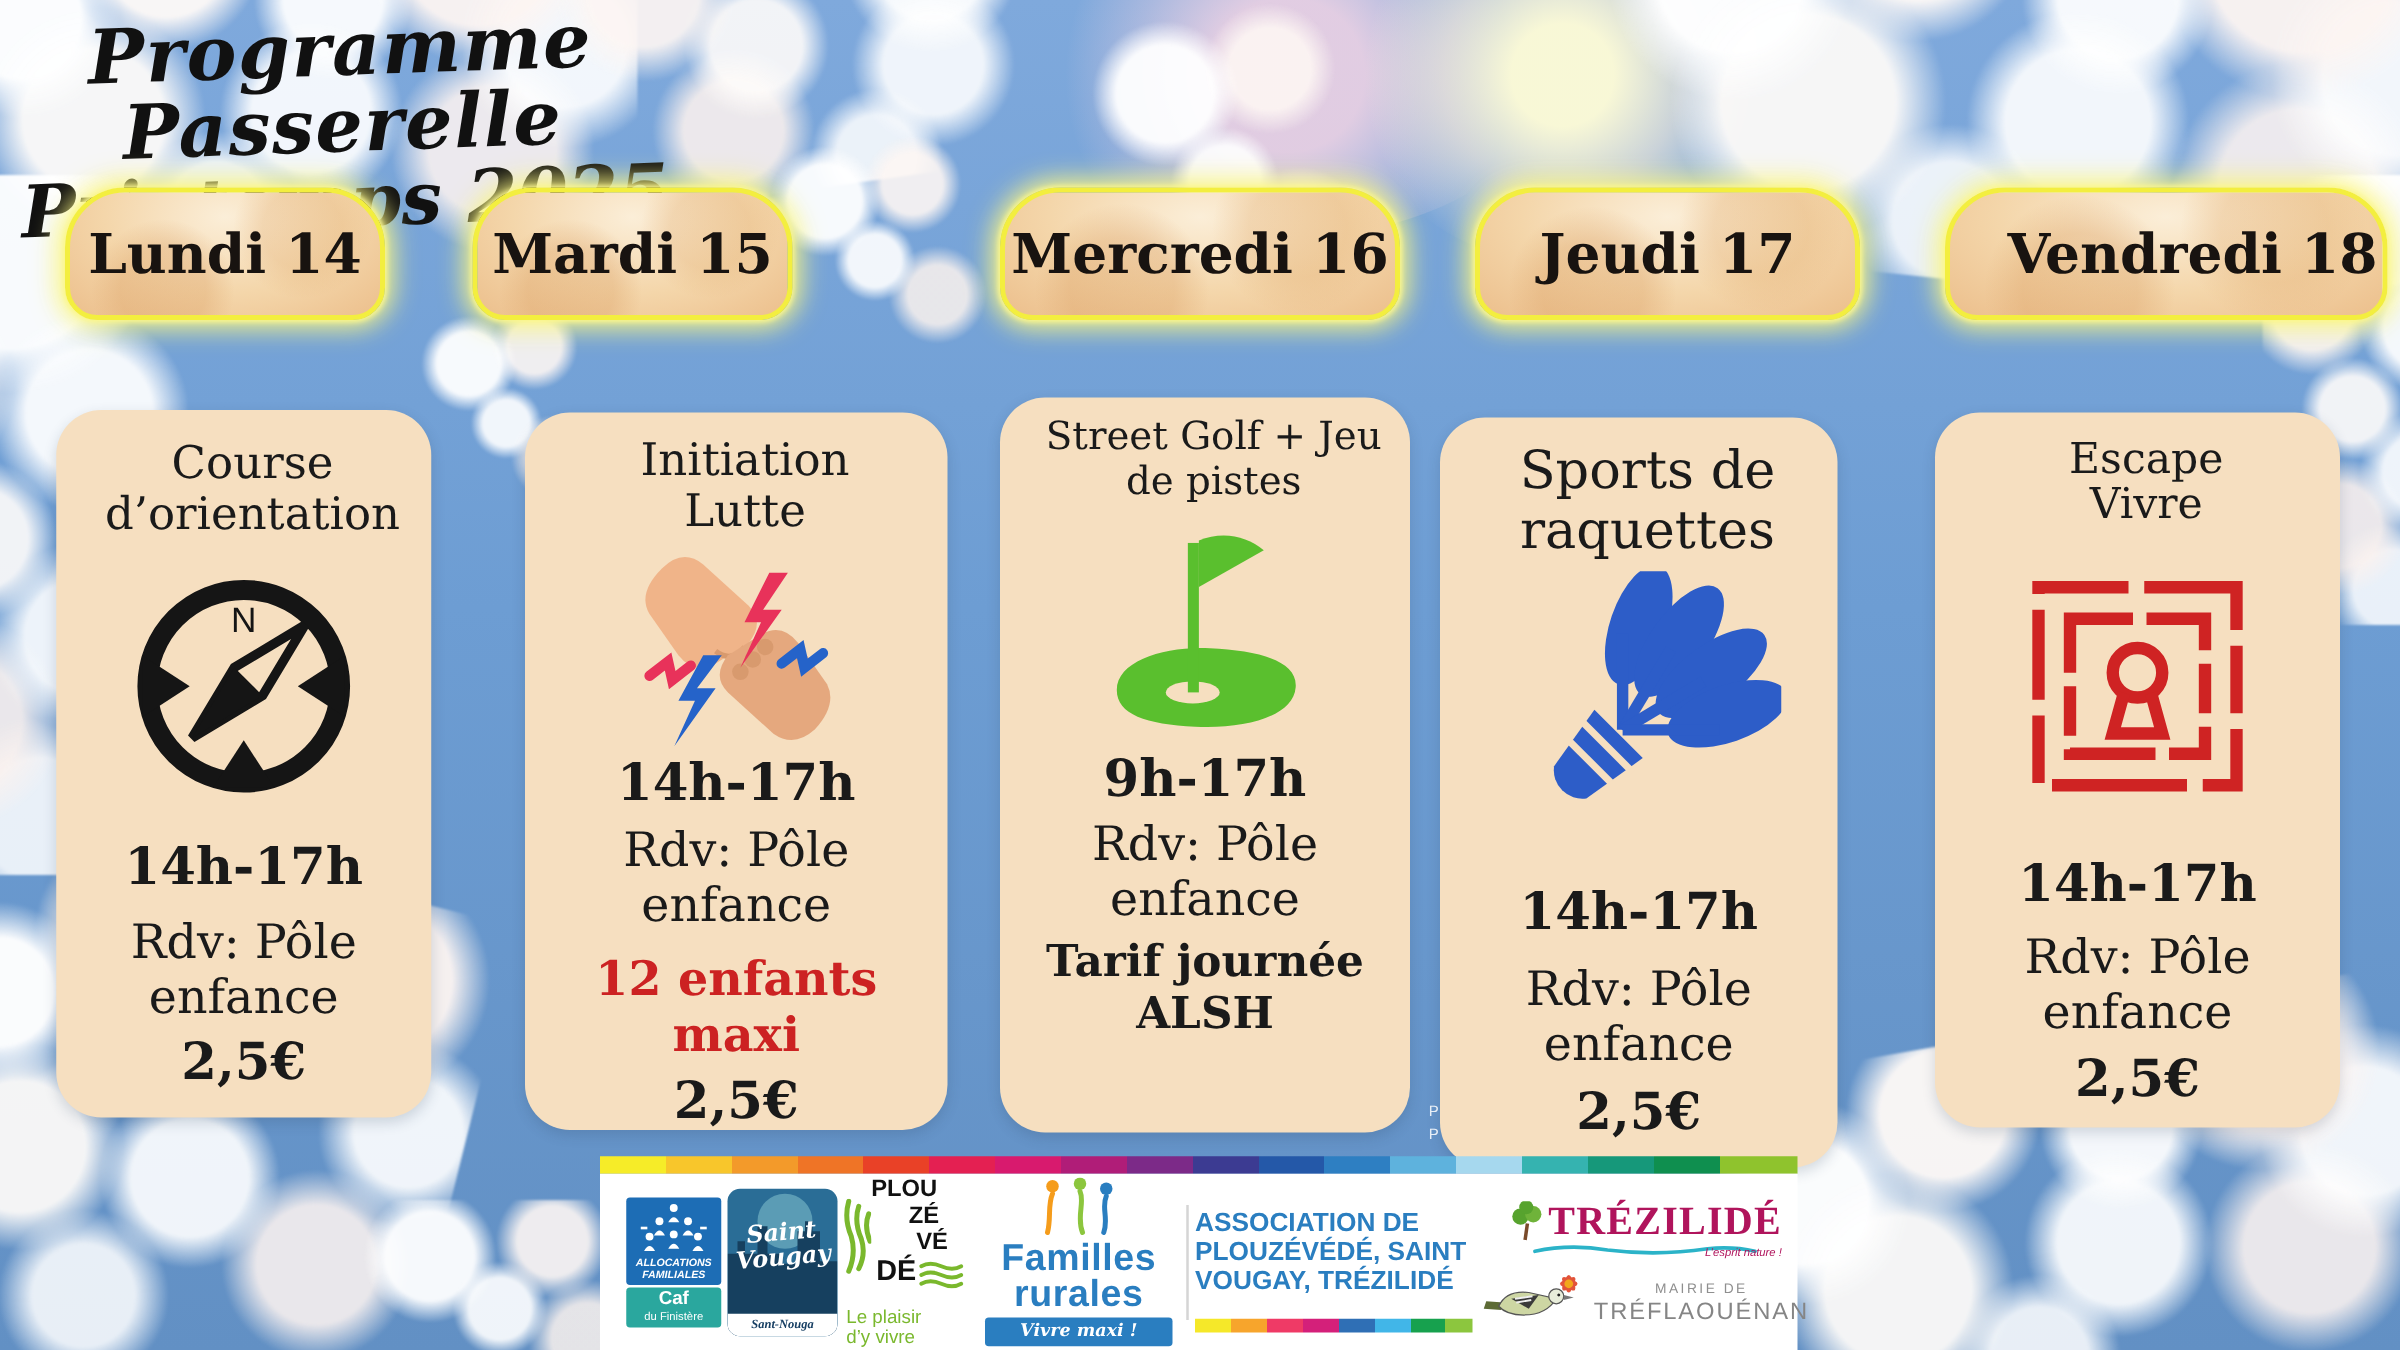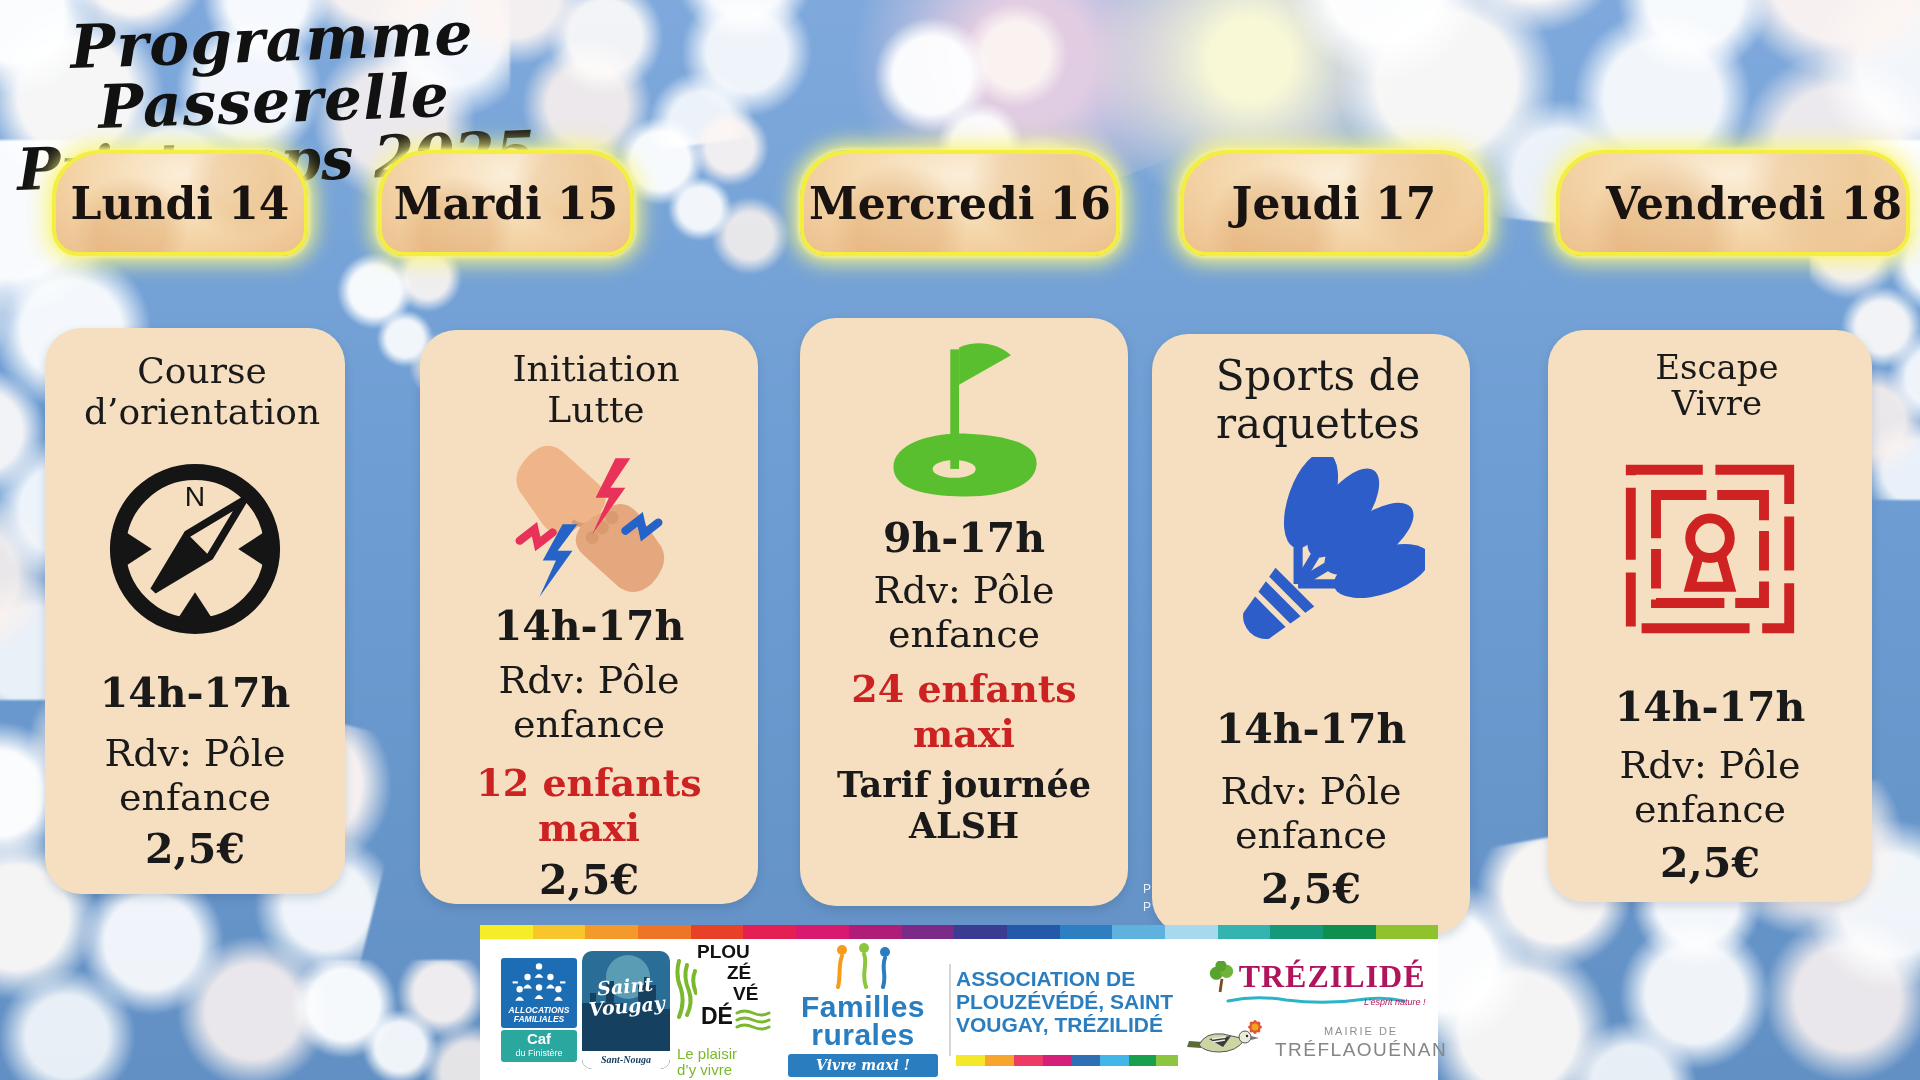--- a/index.html
+++ b/index.html
@@ -176,29 +176,29 @@
       <path d="M8,64 l9,-7 l2,9 l9,-7" fill="none" stroke="#e8325a" stroke-width="5" stroke-linecap="round"></path>
       <path d="M72,58 l9,-7 l2,9 l9,-7" fill="none" stroke="#2563c9" stroke-width="5" stroke-linecap="round"></path>
     </svg>
     <div class="time" style="margin-top:2px;">14h-17h</div>
     <div class="rdv" style="margin-top:8px;">Rdv: Pôle enfance</div>
     <div class="limit" style="margin-top:14px;">12 enfants maxi</div>
     <div class="price" style="margin-top:6px;">2,5€</div>
   </div>
 
   <div class="card" style="left:800px;top:318px;width:328px;height:588px;">
+    <div class="activity" style="width:300px;font-size:31px;margin-top:14px;">Street Golf + Jeu de pistes</div>
     <svg width="196" height="196" viewBox="0 0 100 100" style="margin-top:0px;">
       <path d="M14,76 C14,64 34,58 52,59 C72,60 88,64 87,75 C86,87 66,92 46,91 C26,90 14,86 14,76 Z" fill="#5abf2e"></path>
       <ellipse cx="45" cy="77" rx="11" ry="4.5" fill="#f6dfc0"></ellipse>
       <rect x="43" y="16" width="4.5" height="61" fill="#5abf2e"></rect>
       <path d="M47.5,15 C57,11 67,13 74,19 L47.5,34 Z" fill="#5abf2e"></path>
     </svg>
     <div class="time" style="margin-top:0px;">9h-17h</div>
     <div class="rdv" style="margin-top:6px;">Rdv: Pôle enfance</div>
-    <div class="limit" style="margin-top:10px;">24 enfants maxi</div>
     <div class="tarif" style="margin-top:8px;">Tarif journée ALSH</div>
   </div>
 
   <div class="card" style="left:1152px;top:334px;width:318px;height:600px;">
     <div class="activity" style="width:240px;font-size:42px;margin-top:18px;">Sports de raquettes</div>
     <svg width="228" height="228" viewBox="0 0 100 100" style="margin-top:8px;">
       <g transform="rotate(45 50 50)" fill="#2d5dc8">
         <ellipse cx="28" cy="28" rx="10" ry="22" transform="rotate(-26 28 28)"></ellipse>
         <ellipse cx="42" cy="22" rx="10" ry="23" transform="rotate(-9 42 22)"></ellipse>
         <ellipse cx="58" cy="22" rx="10" ry="23" transform="rotate(9 58 22)"></ellipse>

